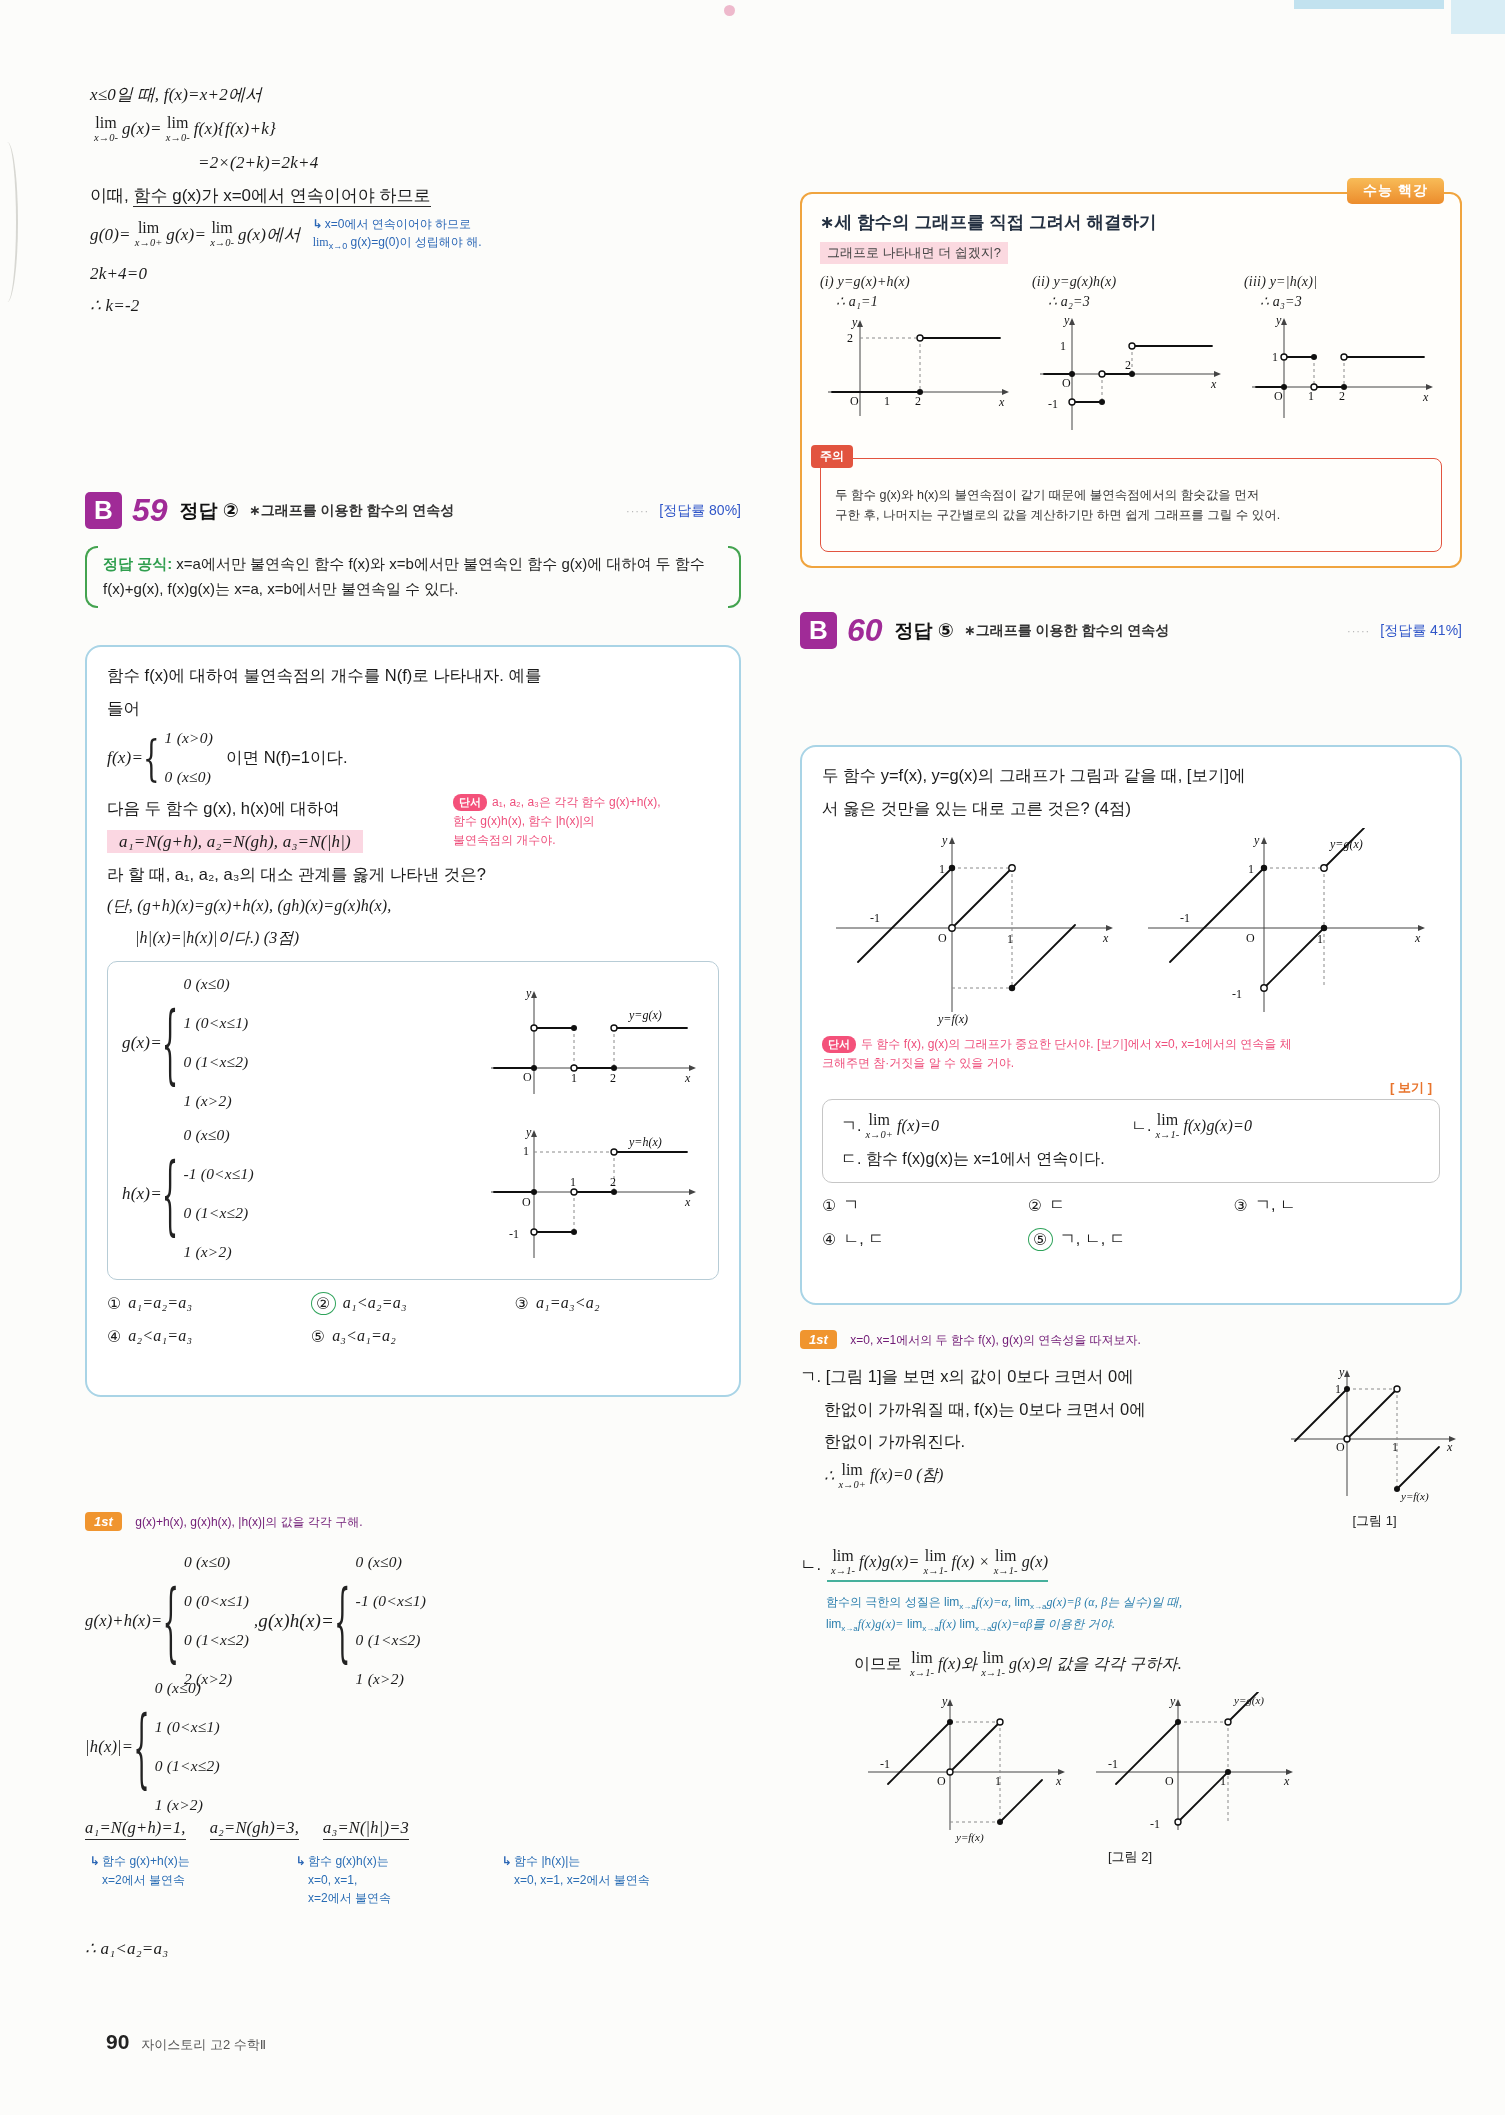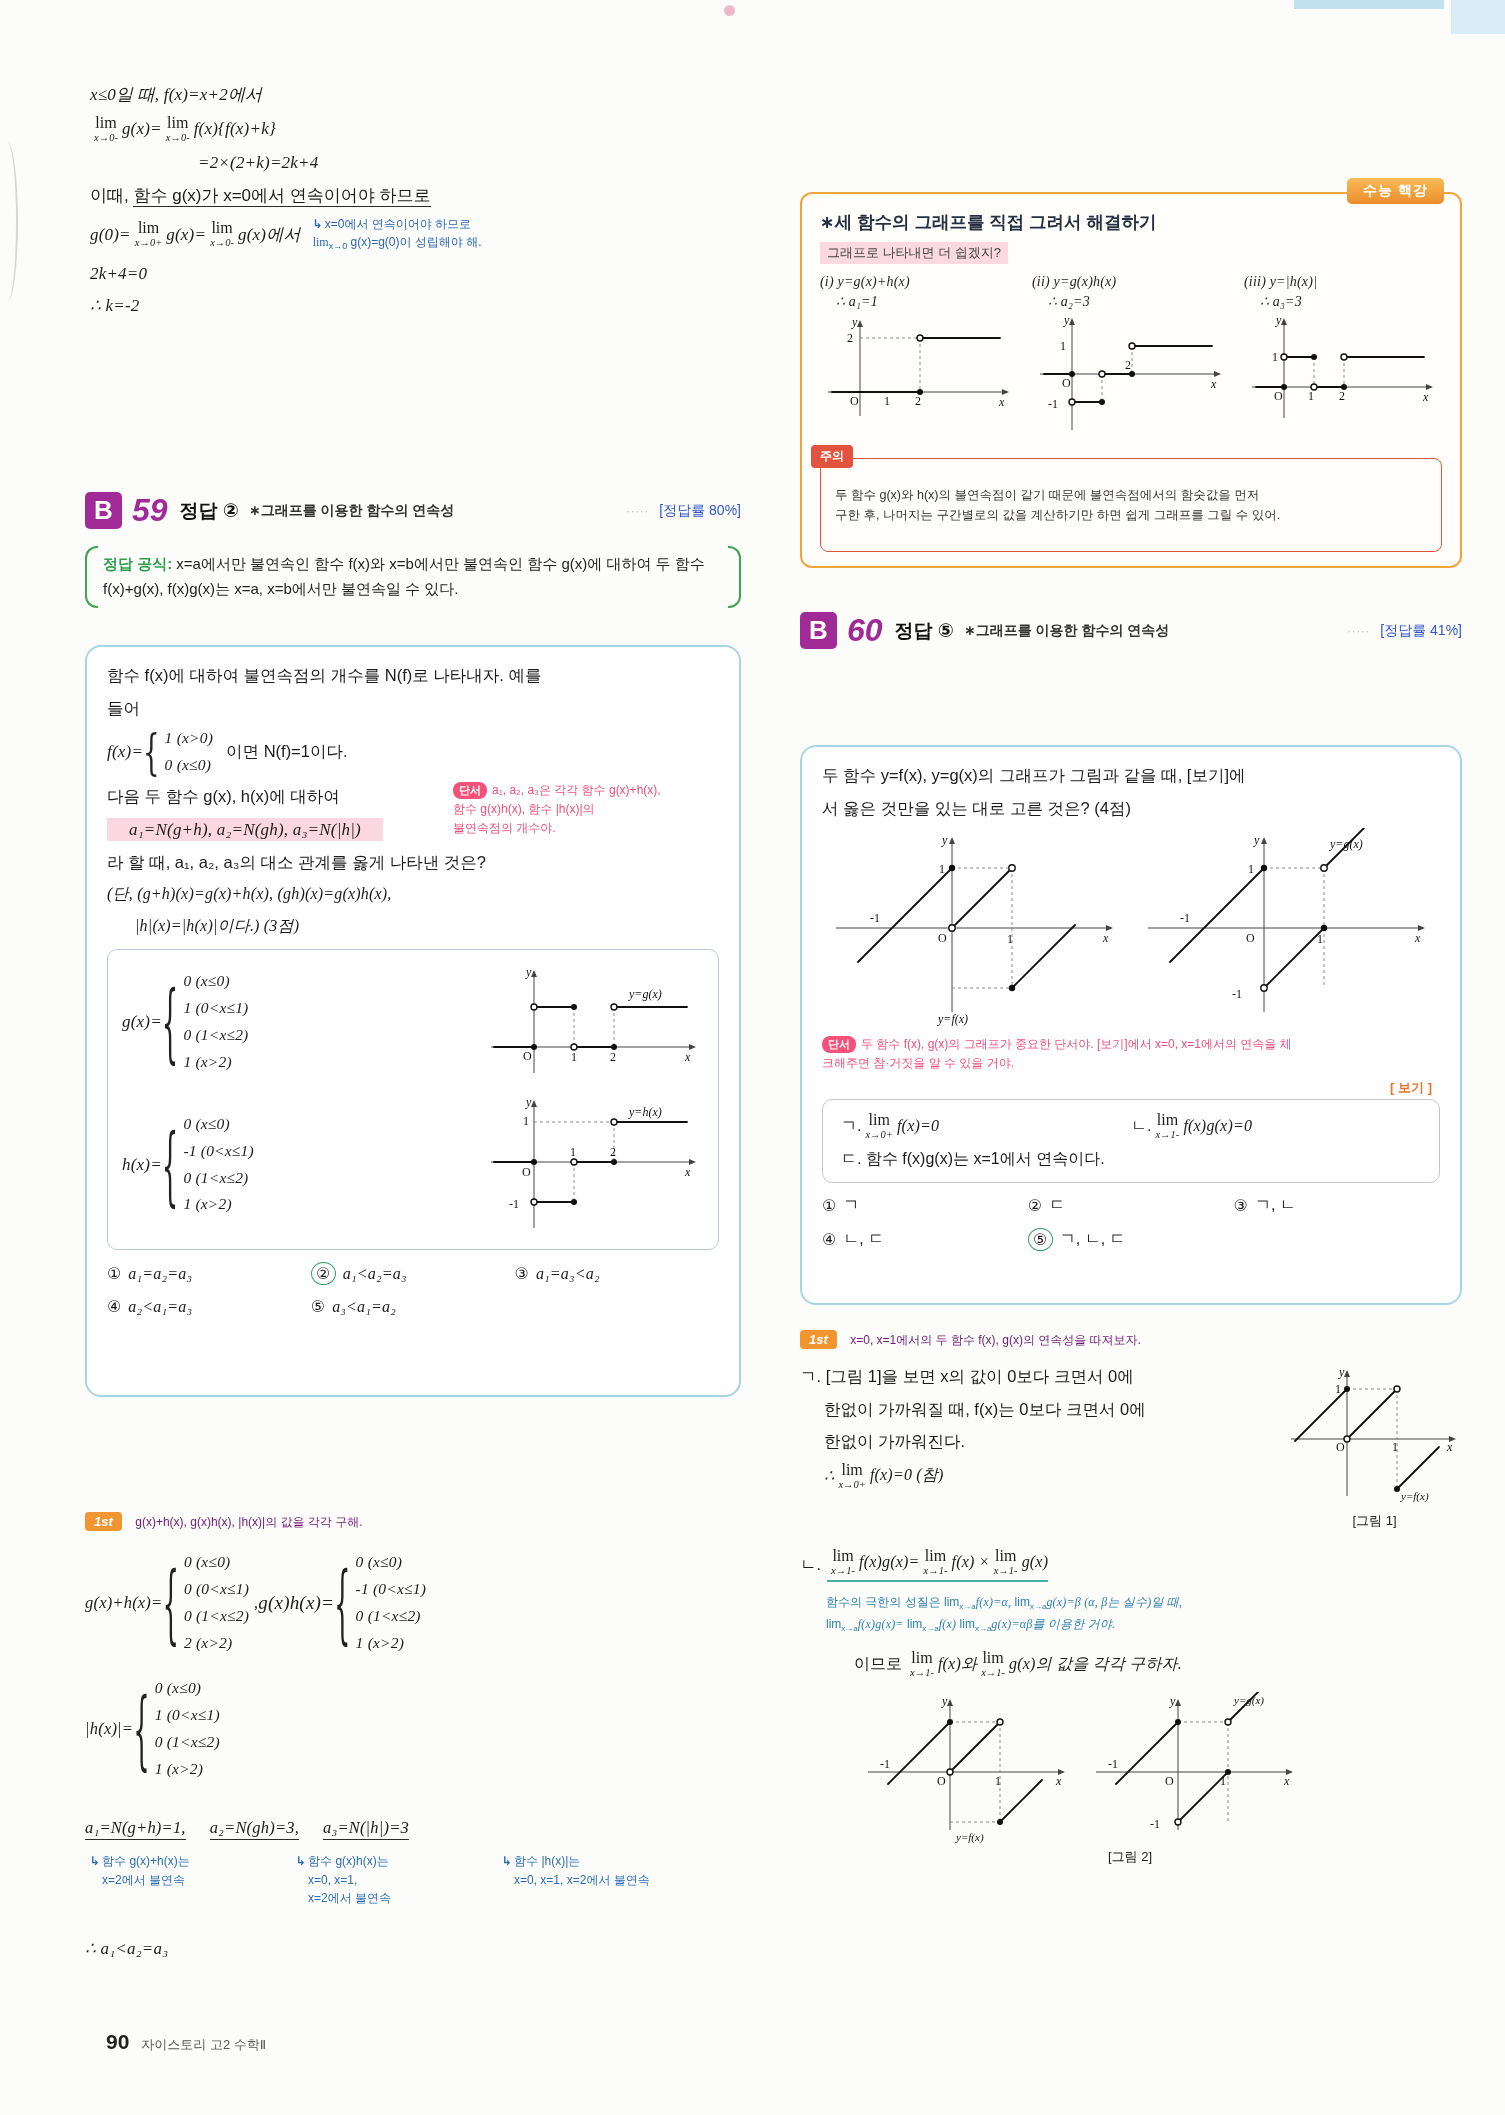--- a/index.html
+++ b/index.html
@@ -10,42 +10,42 @@
 .ul{border-bottom:1.5px solid #2a2a2a;padding-bottom:1px}
 .ln{font-size:17px;line-height:1.5;margin-bottom:7px}
 .ql{font-size:16.5px;line-height:1.55;margin-bottom:7px}
 .fl{display:flex;align-items:center;flex-wrap:nowrap}
 .lim{display:inline-flex;flex-direction:column;align-items:center;line-height:1;margin:0 4px;font-family:"Liberation Serif","DejaVu Serif",serif;vertical-align:middle}
 .lim .t{font-size:16px;font-style:normal}
 .lim .b{font-size:10.5px;font-style:italic;margin-top:2px;white-space:nowrap}
 .lim.sm .t{font-size:14px}
 .lim.sm .b{font-size:9.5px}
 .brace{display:inline-block;font-family:"DejaVu Serif","Liberation Serif",serif;font-size:26px;line-height:1;color:#222}
-.crows{display:flex;flex-direction:column;row-gap:6px;margin:0 5px}
+.crows{display:flex;flex-direction:column;row-gap:18px;margin:0 5px}
 .crow{font-size:15.5px;line-height:1.35;white-space:nowrap}
 .note{color:#2a66b5;font-size:12px;line-height:1.5;margin-left:12px}
 .barr{color:#2a66b5;font-weight:bold;margin-right:2px}
 .phead{display:flex;align-items:center;gap:10px}
 .bl{width:37px;height:37px;border-radius:5px;background:#a02b97;color:#fff;font-size:26px;font-weight:bold;display:flex;align-items:center;justify-content:center}
 .bn{color:#a02b97;font-size:32px;font-weight:bold;font-style:italic}
 .ba{font-size:19px;font-weight:bold;color:#111;margin-left:2px}
 .bt{font-size:14px;font-weight:bold;color:#333}
 .dots{margin-left:auto;color:#b5b5b5;font-size:11px;letter-spacing:1px}
 .brt{font-size:14px;color:#3056c8}
 .fbox{position:relative;padding:9px 18px;font-size:15px;line-height:1.65;color:#222}
 .fbox::before{content:"";position:absolute;left:0;top:3px;bottom:3px;width:11px;border:2.5px solid #43a34f;border-right:none;border-radius:12px 0 0 12px}
 .fbox::after{content:"";position:absolute;right:0;top:3px;bottom:3px;width:11px;border:2.5px solid #43a34f;border-left:none;border-radius:0 12px 12px 0}
 .flabel{color:#2f9e4e;font-weight:bold}
 .pbox{border:2.5px solid #a9d4e6;border-radius:16px;background:#fff;padding:16px 20px}
 .inner{border:1.5px solid #b7ccd6;border-radius:10px;padding:12px 14px;margin:10px 0 12px}
 .grow{display:flex;align-items:center}
 .qrel{position:relative}
 .hintb{display:inline-block;background:#f4517a;color:#fff;font-size:11px;font-weight:bold;border-radius:8px;padding:1px 6px;margin-right:5px}
 .hintt{color:#ee4f7c;font-size:12px;line-height:1.5}
-.key{background:#fbd7e2;padding:2px 22px;font-size:17px}
+.key{background:#fbd7e2;padding:2px 12px;font-size:17px}
 .chrow{display:flex;font-size:16px;margin-top:12px}
 .ch{width:33.3%;display:flex;align-items:center;gap:7px}
 .circ{display:inline-flex;align-items:center;justify-content:center;border:1.8px solid #2fa35b;border-radius:50%;min-width:25px;height:23px}
 .b1{display:inline-block;background:#f0952f;color:#fff;font-weight:bold;font-size:13px;font-style:italic;border-radius:4px;padding:2px 9px;margin-right:9px}
 .steptxt{font-size:12px;color:#701a75}
 .bann{color:#2a6db5;font-size:12px;line-height:1.55}
 .tipbox{position:relative;border:2px solid #f0a43e;border-radius:12px;background:#fffefb;padding:16px 18px 14px}
 .tipbadge{position:absolute;top:-16px;right:16px;background:linear-gradient(180deg,#f8bc58,#ec8c2c);color:#fff;font-size:14px;font-weight:bold;padding:4px 16px;border-radius:5px;letter-spacing:1px}
 .tiptitle{font-size:17.5px;font-weight:bold;color:#243041}
 .tipsub{display:inline-block;background:#fbd9e0;font-size:13px;margin:8px 0 10px;padding:2px 7px;color:#444}

